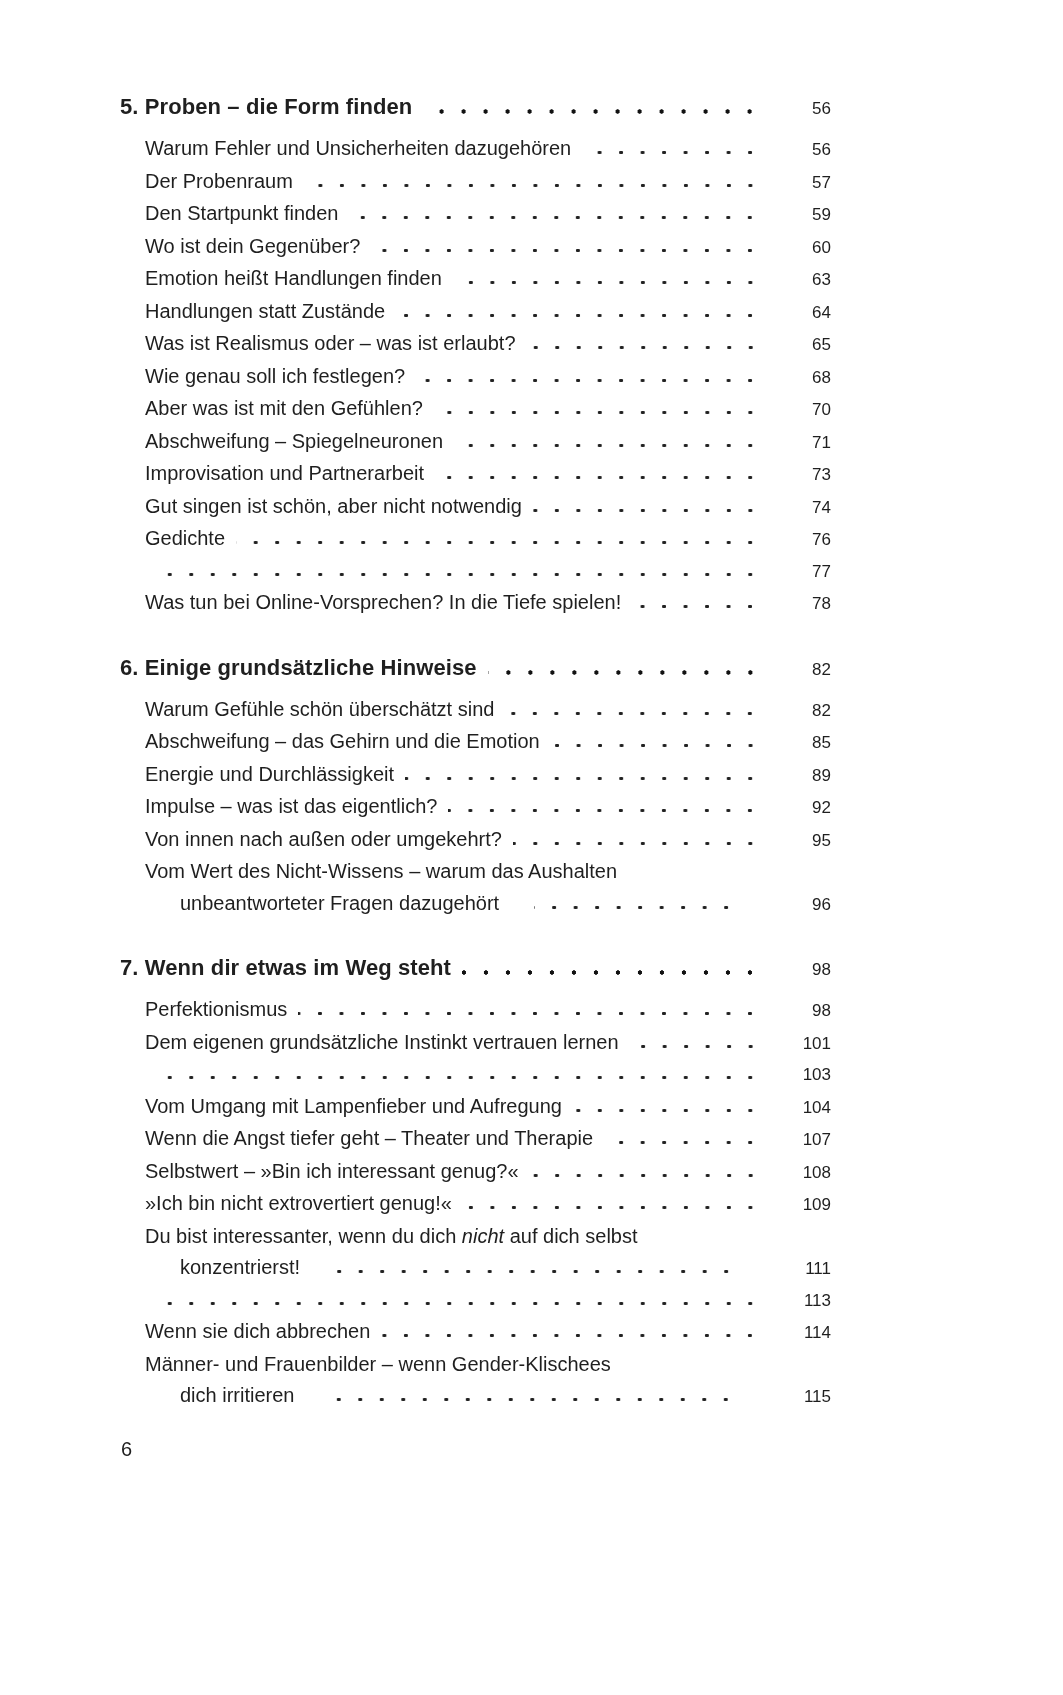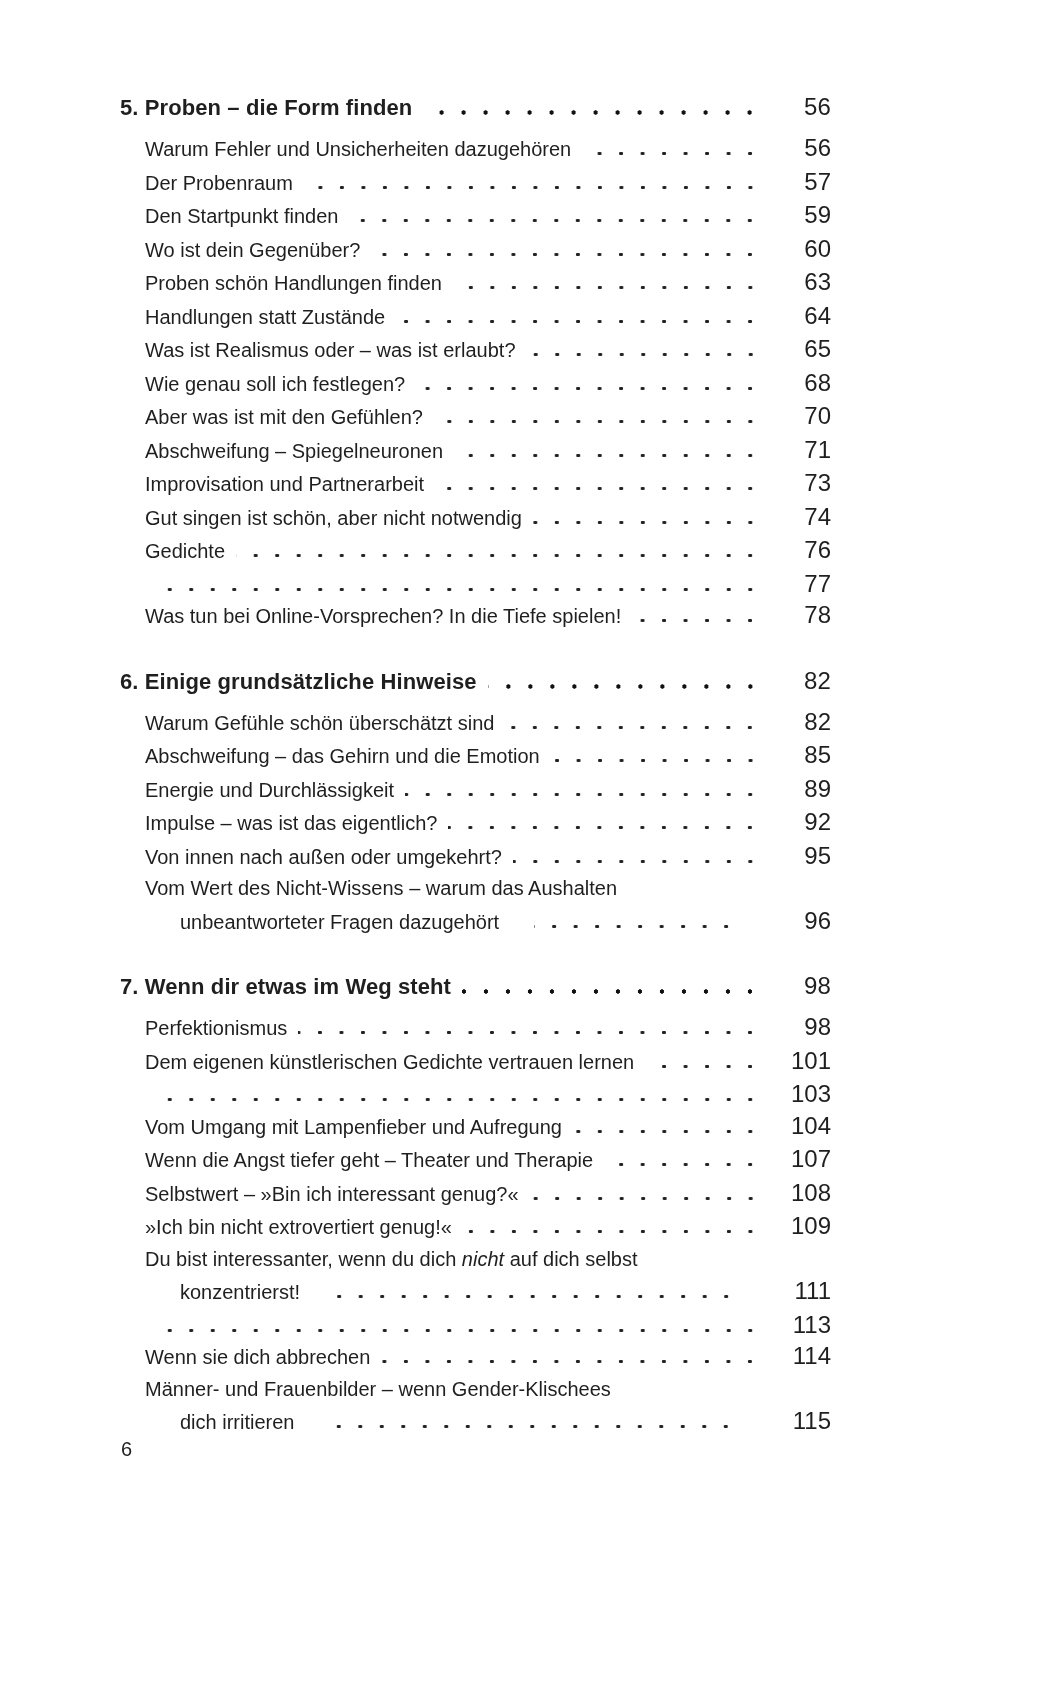--- a/index.html
+++ b/index.html
@@ -84,21 +84,21 @@
   .toc-heading .leader {
     height: 5px;
     background-image: radial-gradient(circle, #111111 2px, rgba(0,0,0,0) 2.3px);
     background-size: 22px 5px;
   }
 
   .page-num {
     flex: 0 0 auto;
     min-width: 48px;
     text-align: right;
-    font-size: 24px;
+    font-size: 17px;
     font-weight: normal;
     white-space: nowrap;
   }
 
   .footer-page-number {
     position: absolute;
     left: 121px;
     top: 1438px;
     font-size: 20px;
     color: #1f1f1f;
@@ -129,21 +129,21 @@
           <span class="entry-text">Den Startpunkt finden</span>
           <span class="leader"></span>
           <span class="page-num">59</span>
         </div>
         <div class="toc-row toc-entry">
           <span class="entry-text">Wo ist dein Gegenüber?</span>
           <span class="leader"></span>
           <span class="page-num">60</span>
         </div>
         <div class="toc-row toc-entry">
-          <span class="entry-text">Proben schön Handlungen finden</span>
+          <span class="entry-text">Emotion heißt Handlungen finden</span>
           <span class="leader"></span>
           <span class="page-num">63</span>
         </div>
         <div class="toc-row toc-entry">
           <span class="entry-text">Handlungen statt Zustände</span>
           <span class="leader"></span>
           <span class="page-num">64</span>
         </div>
         <div class="toc-row toc-entry">
           <span class="entry-text">Was ist Realismus oder – was ist erlaubt?</span>
@@ -233,21 +233,21 @@
           <span class="entry-text">7. Wenn dir etwas im Weg steht</span>
           <span class="leader"></span>
           <span class="page-num">98</span>
         </div>
         <div class="toc-row toc-entry">
           <span class="entry-text">Perfektionismus</span>
           <span class="leader"></span>
           <span class="page-num">98</span>
         </div>
         <div class="toc-row toc-entry">
-          <span class="entry-text">Dem eigenen künstlerischen Gedichte vertrauen lernen</span>
+          <span class="entry-text">Dem eigenen grundsätzliche Instinkt vertrauen lernen</span>
           <span class="leader"></span>
           <span class="page-num">101</span>
         </div>
         <div class="toc-row toc-entry">
           <span class="leader"></span>
           <span class="page-num">103</span>
         </div>
         <div class="toc-row toc-entry">
           <span class="entry-text">Vom Umgang mit Lampenfieber und Aufregung</span>
           <span class="leader"></span>

